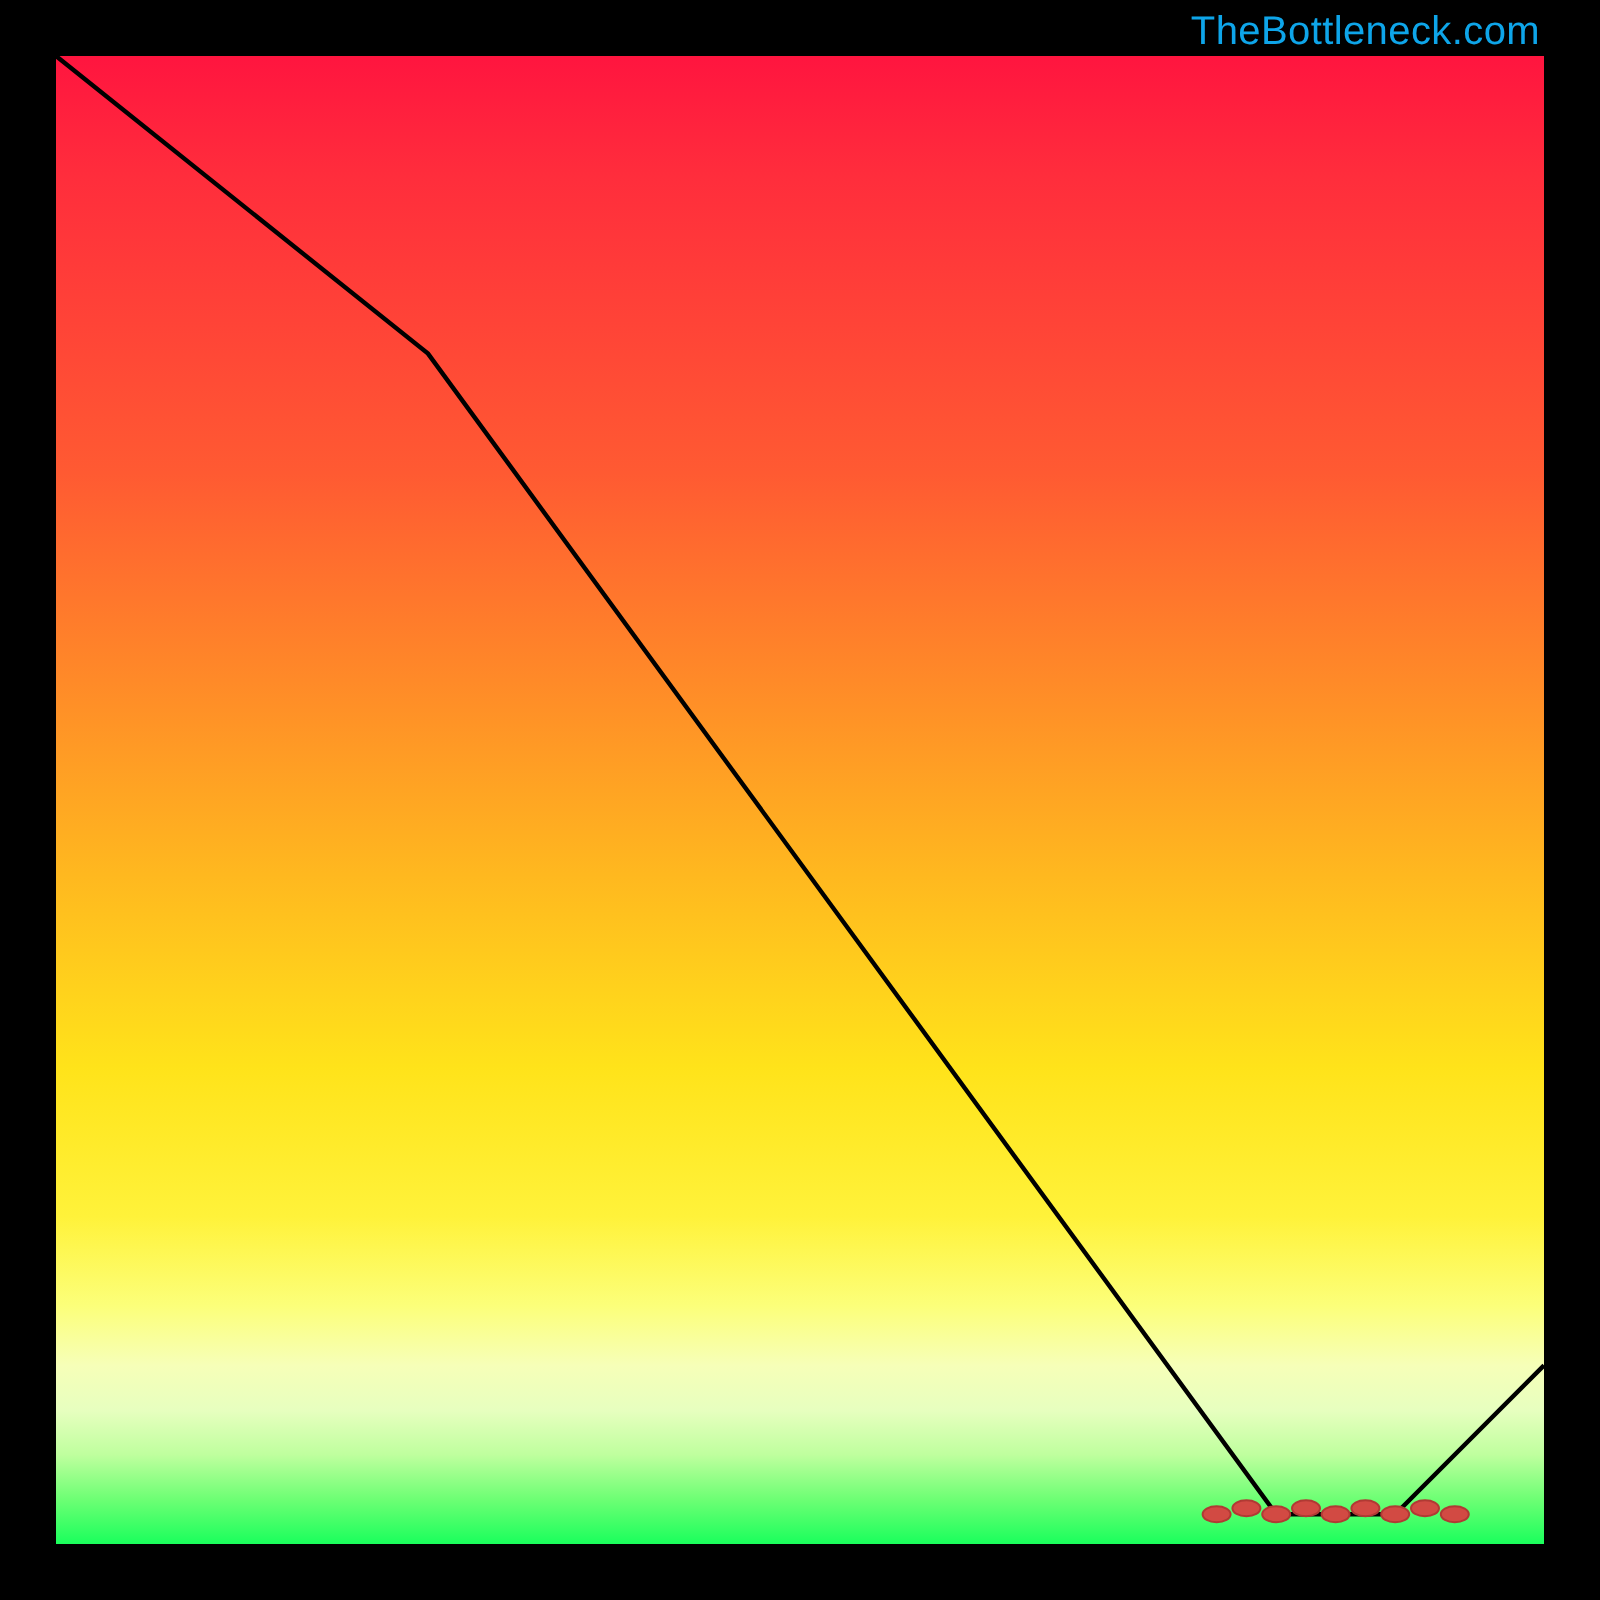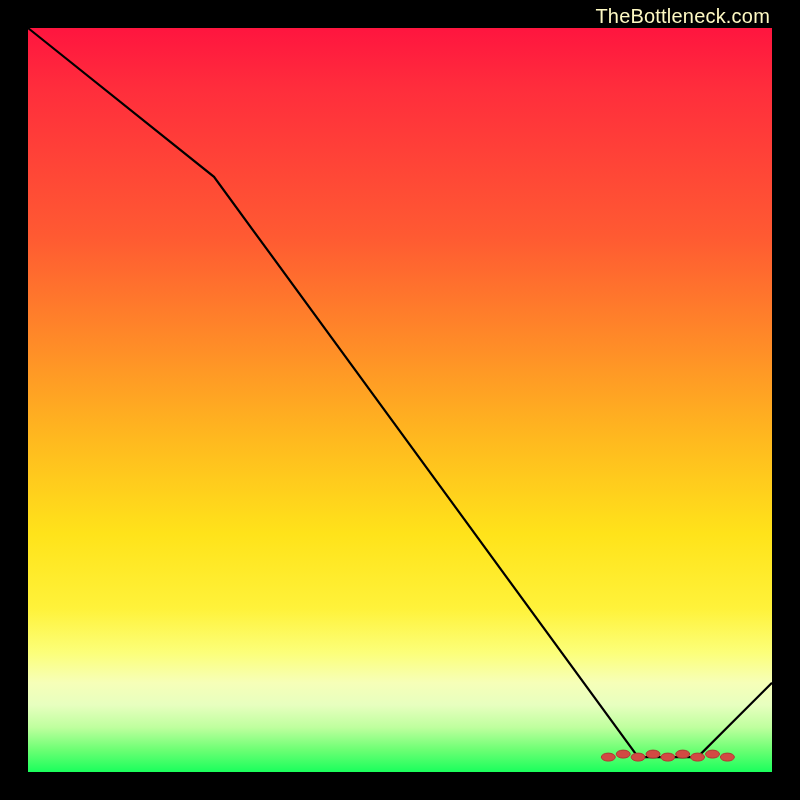--- a/index.html
+++ b/index.html
@@ -48,21 +48,21 @@
       #e7ffbf 91%,
       #bfff9e 94%,
       #6dff74 97%,
       #1aff5c 100%
     );
   }
   .watermark {
     position: absolute;
     top: 5px;
     right: 30px;
-    color: #fef9c3;
+    color: #0ea5e9;
     font-size: 20px;
     font-weight: 500;
     letter-spacing: 0.2px;
     user-select: none;
   }
   svg.overlay {
     position: absolute;
     left: 0;
     top: 0;
     width: 744px;

